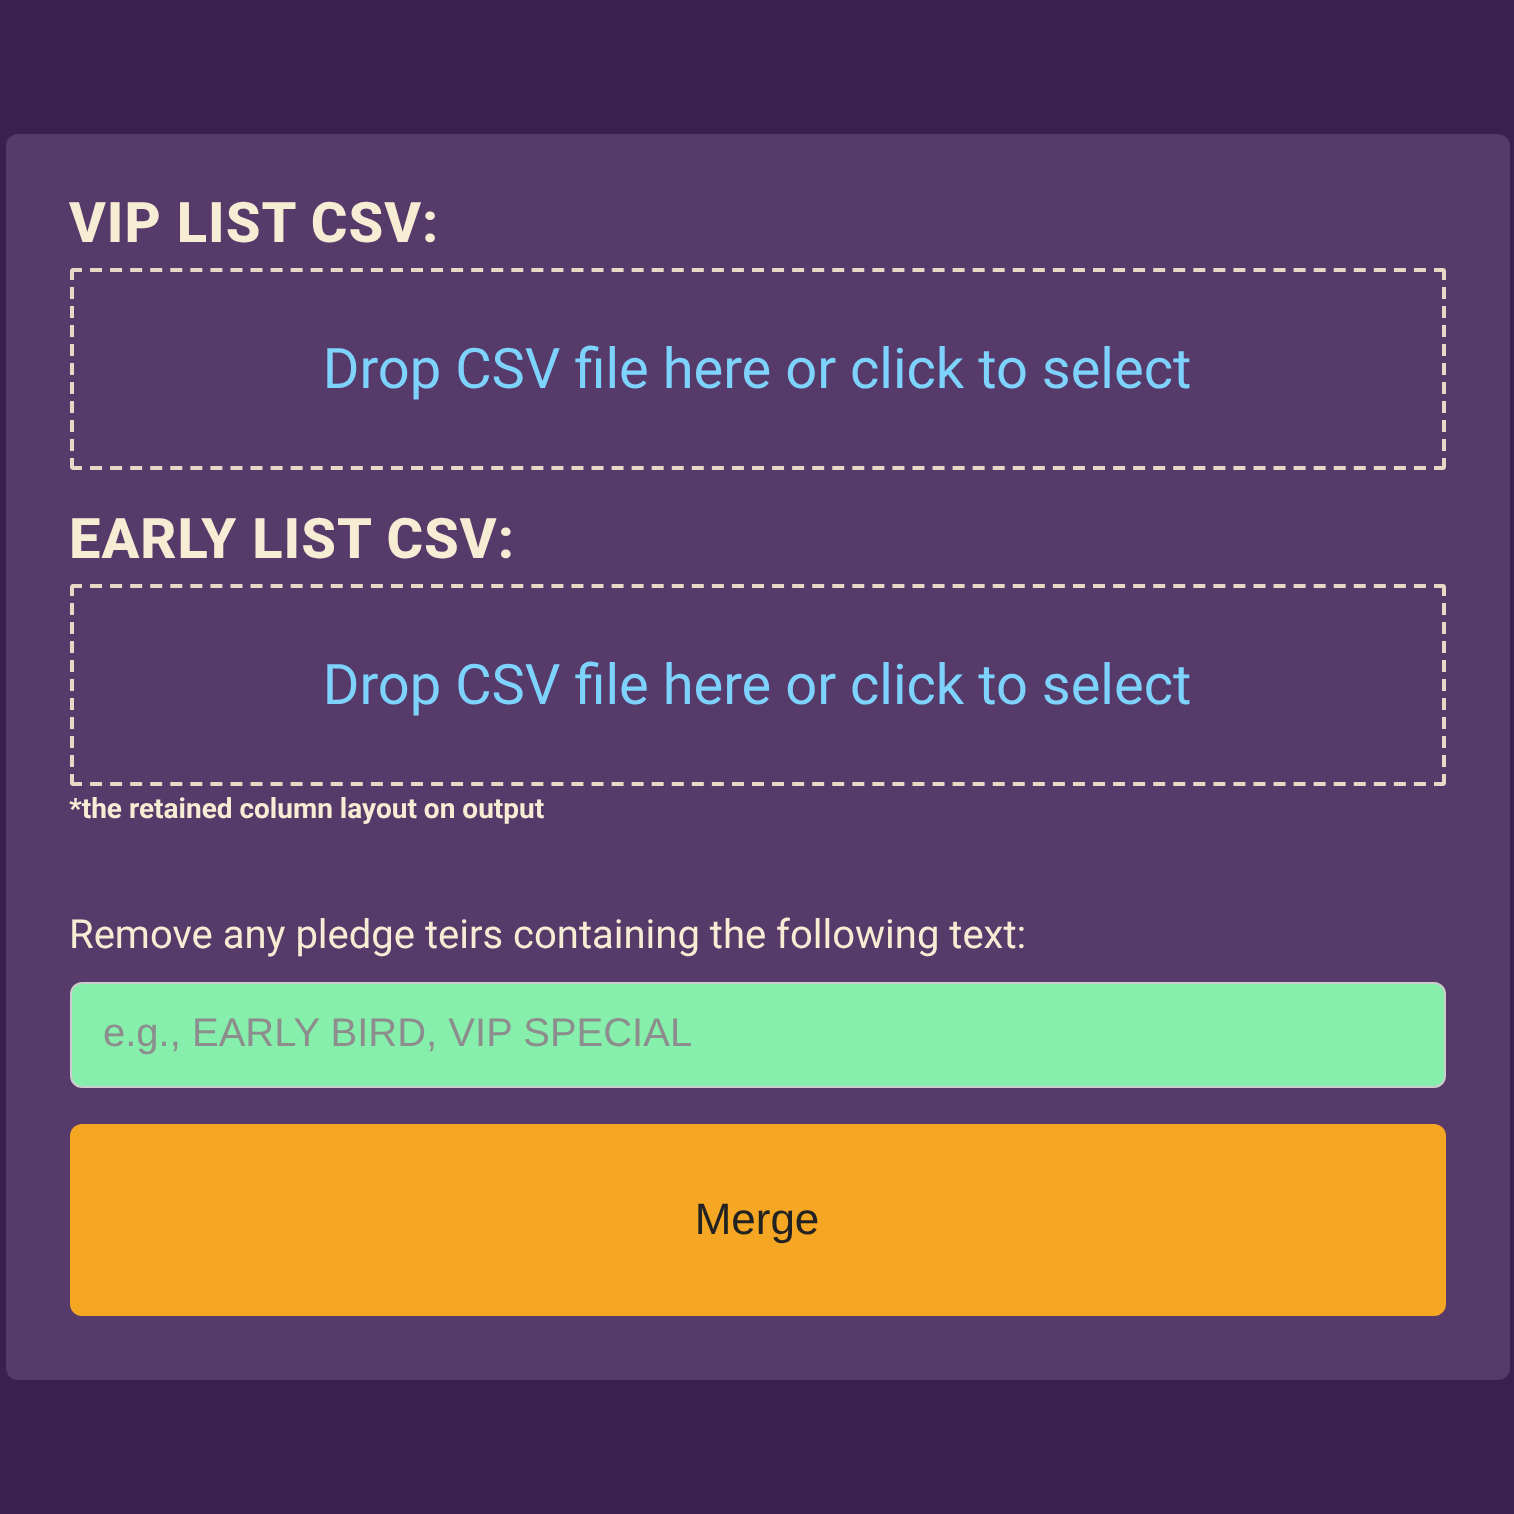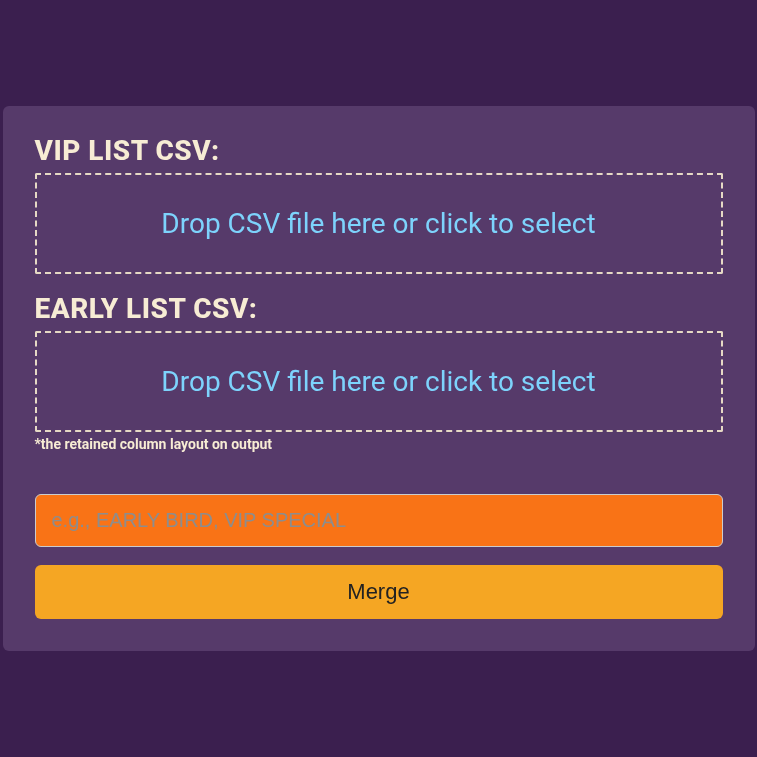--- a/index.html
+++ b/index.html
@@ -52,49 +52,50 @@
       color: #f7ecd4;
       font-size: 20px;
       margin-bottom: 12px;
     }
     .text-input {
       width: 100%;
       font-size: 20px;
       padding: 14px 16px;
       border: 1px solid #ccc;
       border-radius: 6px;
-      background-color: #f97316;
+      background-color: #86efac;
       color: #333;
       margin-bottom: 18px;
       outline: none;
     }
     .text-input::placeholder {
       color: #8d8d8d;
     }
     .merge-button {
       width: 100%;
       background-color: #f5a623;
       color: #222;
       font-size: 22px;
       font-weight: 400;
       border: none;
       border-radius: 6px;
-      padding: 14px 0;
+      padding: 35px 0;
       cursor: pointer;
     }
   </style>
 </head>
 <body>
 
 <div class="panel">
 
   <div class="section-label">VIP LIST CSV:</div>
   <div class="dropzone">Drop CSV file here or click to select</div>
 
   <div class="section-label">EARLY LIST CSV:</div>
   <div class="dropzone" style="margin-bottom:4px;">Drop CSV file here or click to select</div>
   <div class="footnote">*the retained column layout on output</div>
 
+  <div class="remove-label">Remove any pledge teirs containing the following text:</div>
   <input type="text" class="text-input" placeholder="e.g., EARLY BIRD, VIP SPECIAL" style="">
 
   <button class="merge-button">Merge</button>
 
 </div>
 
 </body></html>

